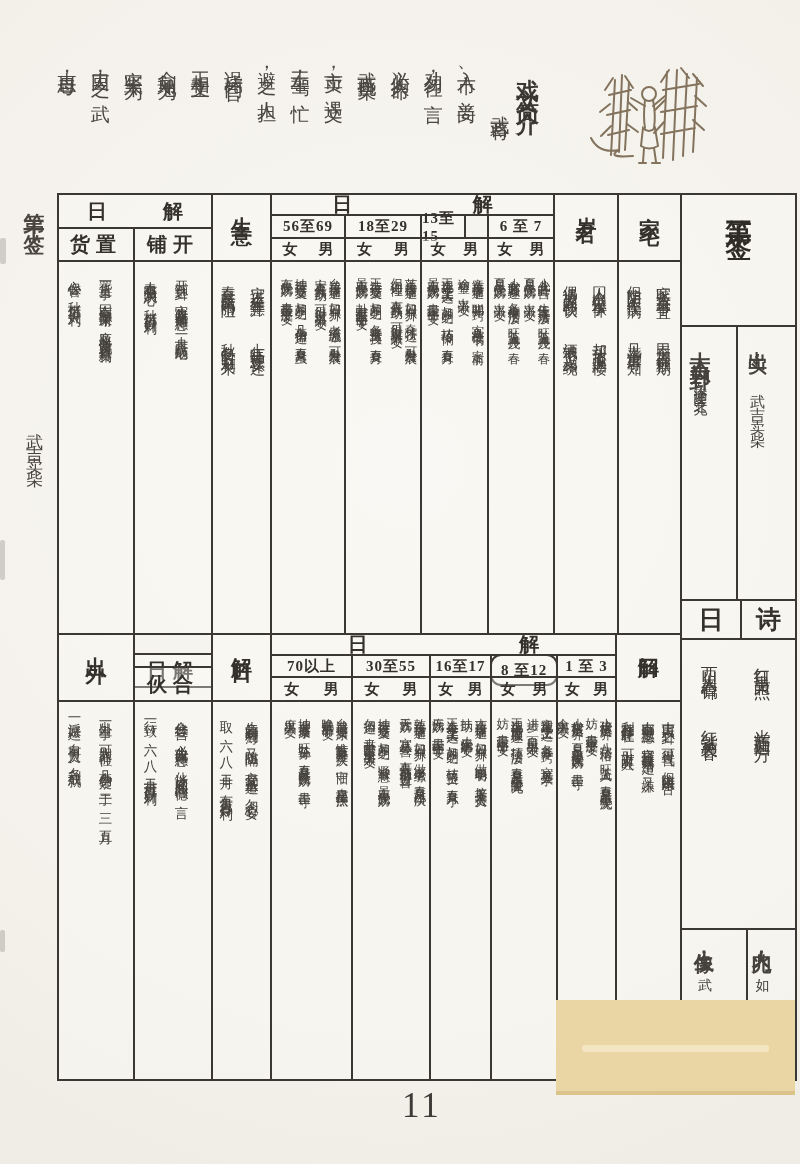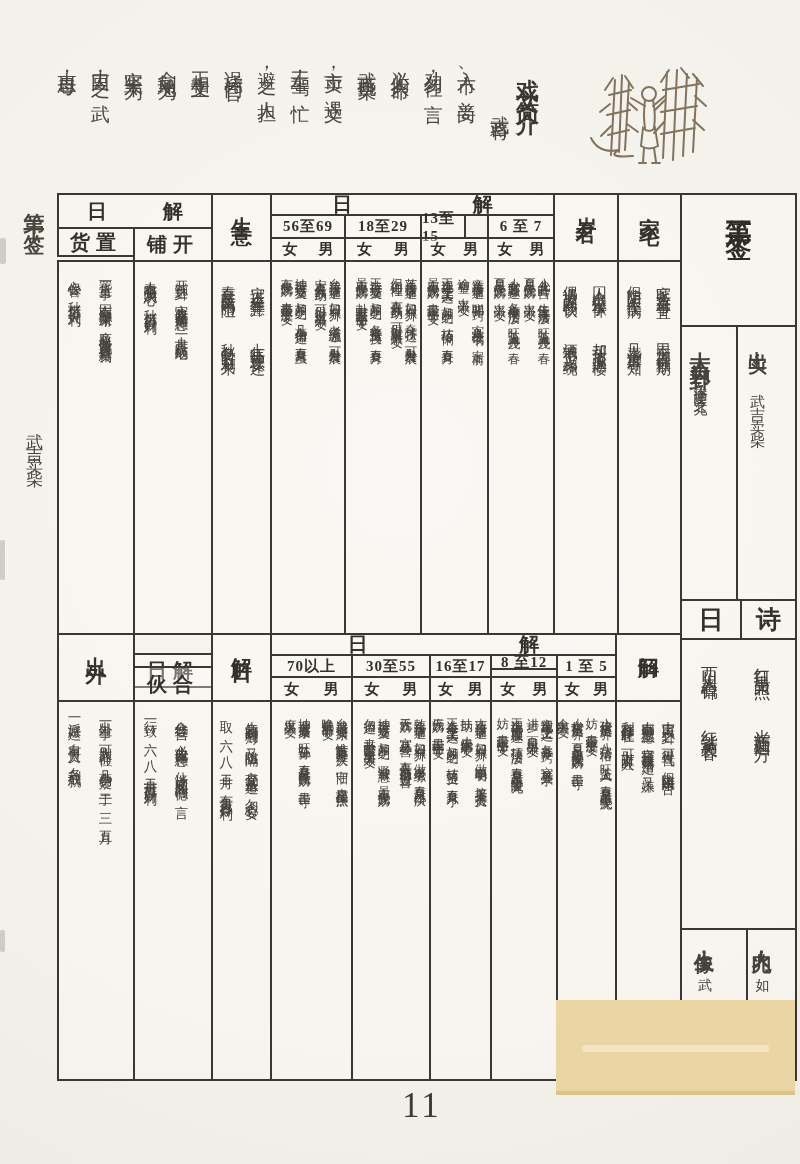--- a/index.html
+++ b/index.html
@@ -92,21 +92,21 @@
     </g>
   </svg>
 
   <div class="lm lm1 vt">第十一签</div>
   <div class="lm lm2 vt">武吉卖柴</div>
 
   <div class="cell hc hd20 spread" style="left:57px;top:193px;width:156px;height:36px;">
     <span>日</span>
     <span>解</span>
   </div>
-  <div class="cell hc hd20" style="left:57px;top:227px;width:78px;height:30px;">货置</div>
+  <div class="cell hc hd20" style="left:57px;top:227px;width:78px;height:35px;">货置</div>
   <div class="cell hc hd20" style="left:133px;top:227px;width:80px;height:35px;">铺开</div>
   <div class="cell vhc" style="left:211px;top:193px;width:61px;height:69px;">
       <div class="vt vh">生意</div>
     </div>
   <div class="cell hc hd20 spread" style="left:270px;top:193px;width:285px;height:23px;">
     <span>日</span>
     <span>解</span>
   </div>
   <div class="cell hc rng" style="left:270px;top:214px;width:76px;height:25px;">56至69</div>
   <div class="cell hc rng" style="left:344px;top:214px;width:78px;height:25px;">18至29</div>
@@ -218,22 +218,22 @@
   <div class="cell vhc" style="left:211px;top:633px;width:61px;height:69px;">
       <div class="vt vh">解日</div>
     </div>
   <div class="cell hc hd20 spread" style="left:270px;top:633px;width:347px;height:23px;">
     <span>日</span>
     <span>解</span>
   </div>
   <div class="cell hc rng" style="left:270px;top:654px;width:83px;height:24px;">70以上</div>
   <div class="cell hc rng" style="left:351px;top:654px;width:80px;height:24px;">30至55</div>
   <div class="cell hc rng" style="left:429px;top:654px;width:63px;height:24px;">16至17</div>
-  <div class="cell hc rng" style="left:490px;top:654px;width:68px;height:16px;">8 至12</div>
-  <div class="cell hc rng" style="left:556px;top:654px;width:61px;height:24px;">1 至 5</div>
+  <div class="cell hc rng" style="left:490px;top:654px;width:68px;height:32px;border-radius:11px;">8 至12</div>
+  <div class="cell hc rng" style="left:556px;top:654px;width:61px;height:24px;">1 至 3</div>
   <div class="cell hc gen spread" style="left:270px;top:676px;width:83px;height:26px;">
       <span>女</span>
       <span>男</span>
     </div>
   <div class="cell hc gen spread" style="left:351px;top:676px;width:80px;height:26px;">
       <span>女</span>
       <span>男</span>
     </div>
   <div class="cell hc gen spread" style="left:429px;top:676px;width:63px;height:26px;">
       <span>女</span>

